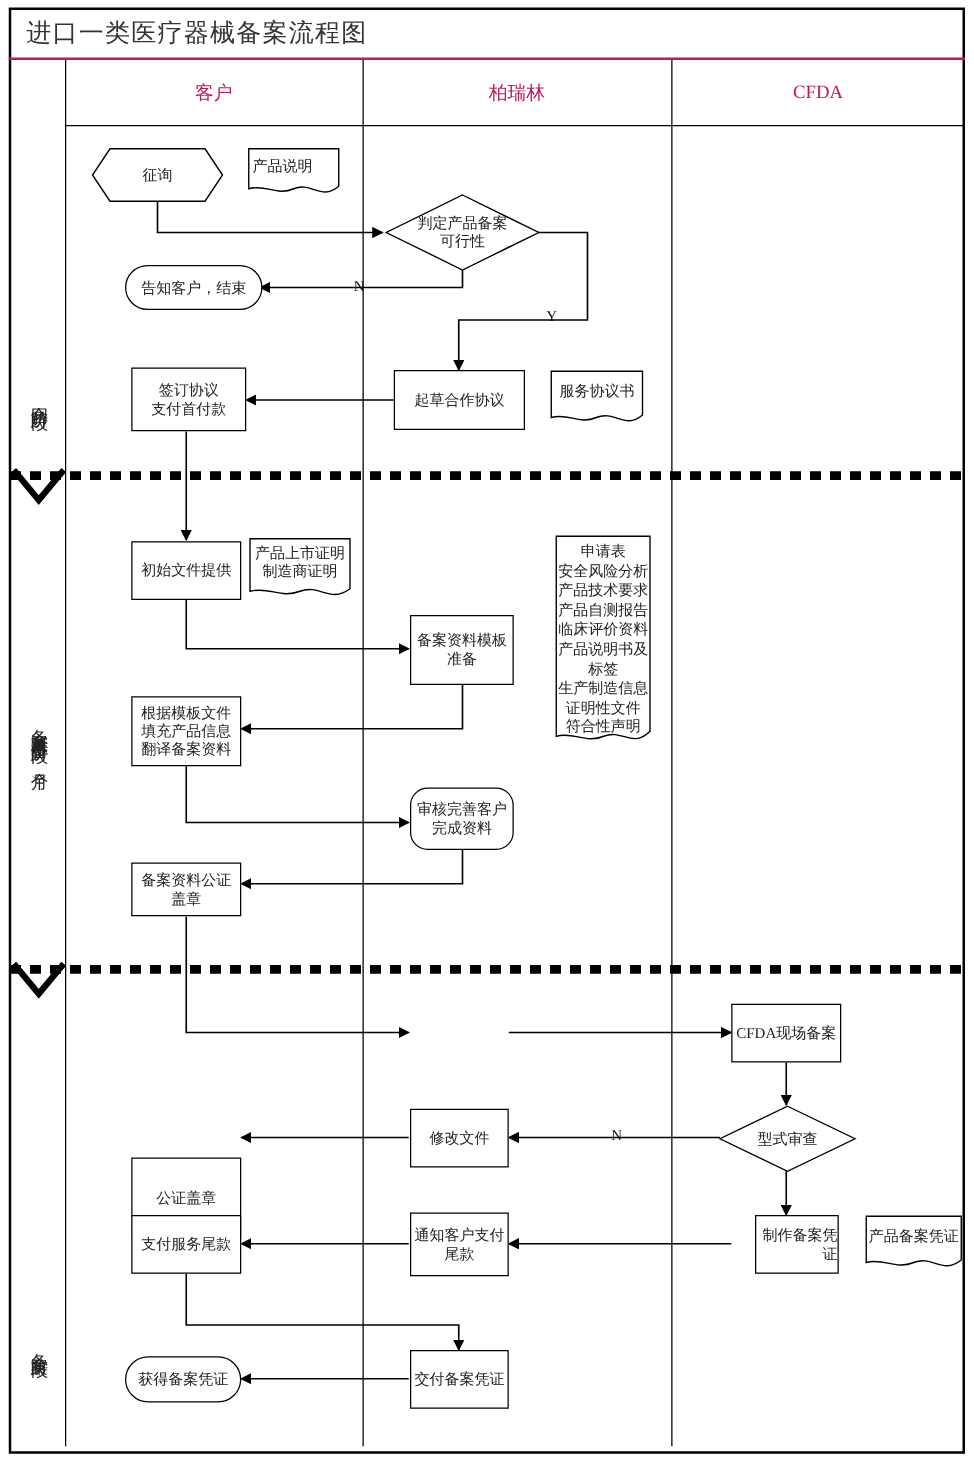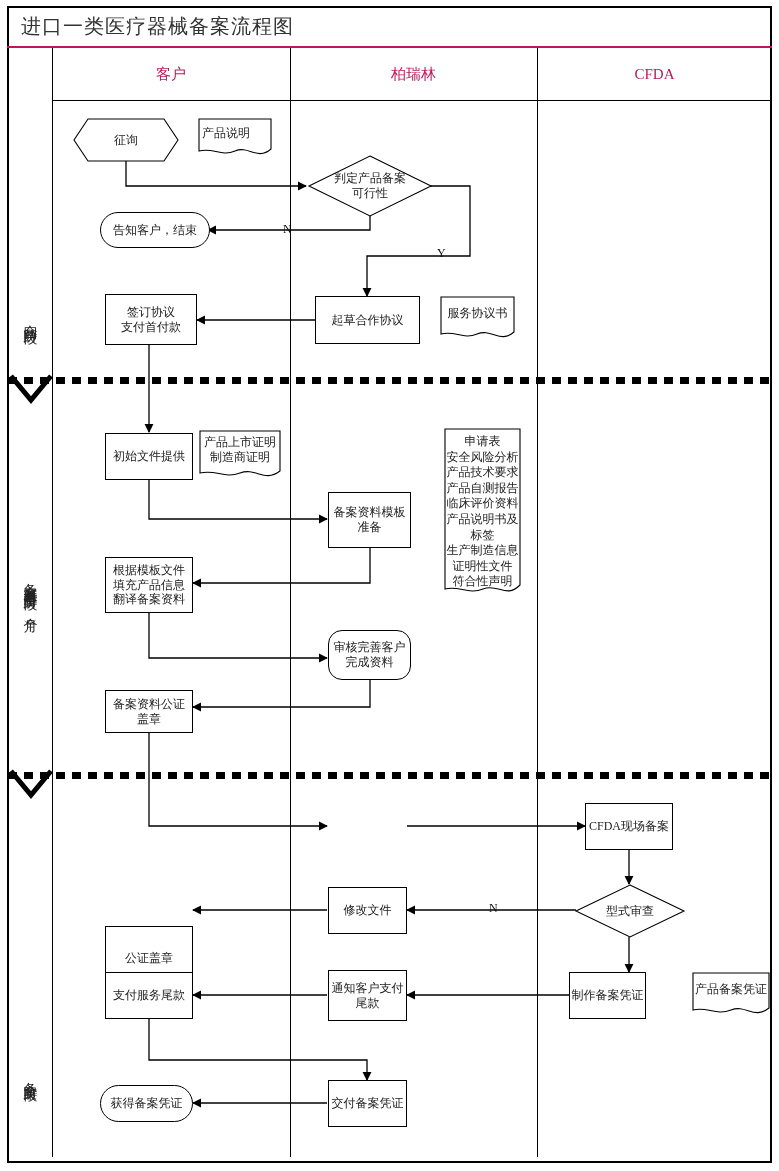--- a/index.html
+++ b/index.html
@@ -369,21 +369,21 @@
   </div>
 
   <div class="shape proc" style="left:328px; top:887px; width:79px; height:47px;">
     <span>修改文件</span>
   </div>
 
   <div class="shape proc" style="left:105px; top:887px; width:88px; height:64px;margin-top:39px;">
     <span>公证盖章</span>
   </div>
 
-  <div class="shape proc" style="left:569px; top:972px; width:77px; height:47px;text-align:right;">
+  <div class="shape proc" style="left:604px; top:972px; width:67px; height:47px;text-align:right;">
     <span>制作备案凭证</span>
   </div>
 
   <div class="docwrap" style="left:692px; top:972px; width:78px; height:46px;">
     <svg width="78" height="46" viewBox="0 0 78 46">
         <path d="M1 1 L77 1 L77 36 C62 48 54 32 39 38 C24 44 15 34 1 38 Z" fill="#fff" stroke="#000" stroke-width="1.1"></path>
       </svg>
     <div class="shapetext" style="height:34px;">产品备案凭证</div>
   </div>
 

